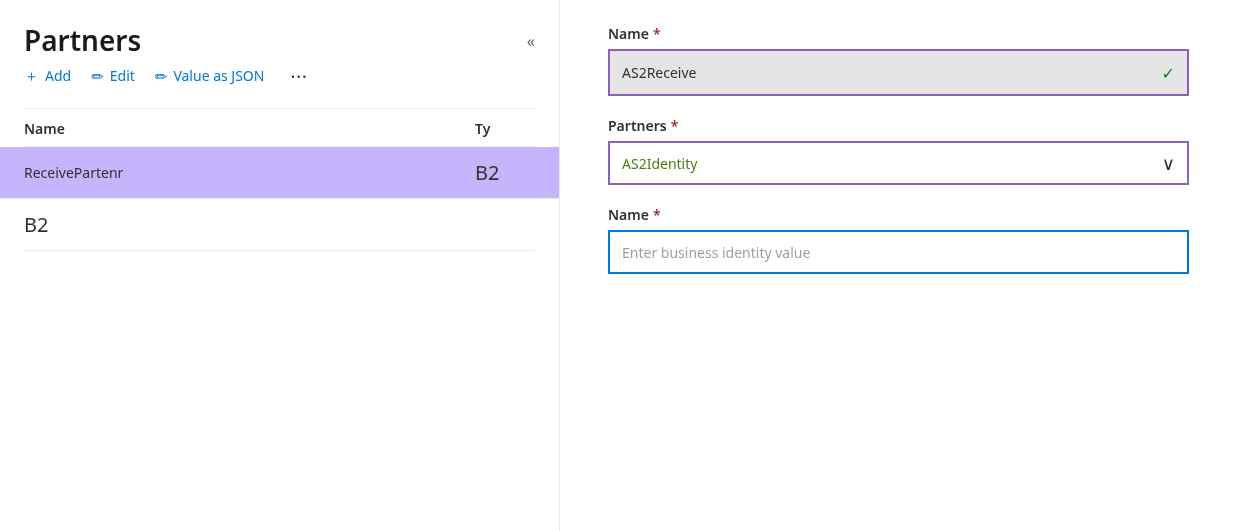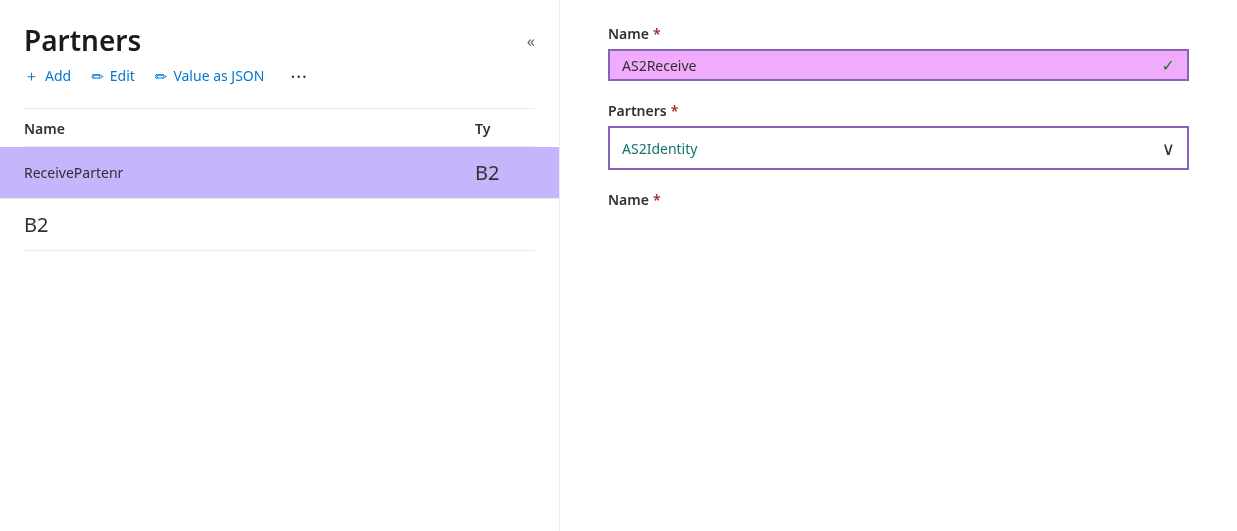--- a/index.html
+++ b/index.html
@@ -175,23 +175,23 @@
 
     .required-star {
       color: #a4262c;
       font-size: 14px;
     }
 
     .input-with-check {
       display: flex;
       align-items: center;
       border: 2px solid #8764b8;
-      height: 32px;
+      height: 47px;
       padding: 0 12px;
-      background: #f0abfc;
+      background: #e5e5e5;
     }
 
     .input-with-check input {
       flex: 1;
       border: none;
       outline: none;
       font-size: 14px;
       font-family: inherit;
       color: #323130;
       background: transparent;
@@ -208,21 +208,21 @@
       border: 2px solid #8764b8;
       height: 44px;
       padding: 0 12px;
       background: #fff;
       cursor: pointer;
     }
 
     .select-text {
       flex: 1;
       font-size: 14px;
-      color: #0f766e;
+      color: #4d7c0f;
     }
 
     .chevron-down {
       font-size: 18px;
       color: #323130;
     }
 
     .value-input-wrapper {
       display: flex;
       align-items: center;
@@ -311,14 +311,17 @@
       <span class="select-text">AS2Identity</span>
       <span class="chevron-down">∨</span>
     </div>
   </div>
 
   <div class="form-group">
     <div class="form-label">
       <span>Name</span>
       <span class="required-star">*</span>
     </div>
+    <div class="value-input-wrapper">
+      <input type="text" placeholder="Enter business identity value" style="">
+    </div>
   </div>
 </div>
 
 </body></html>

